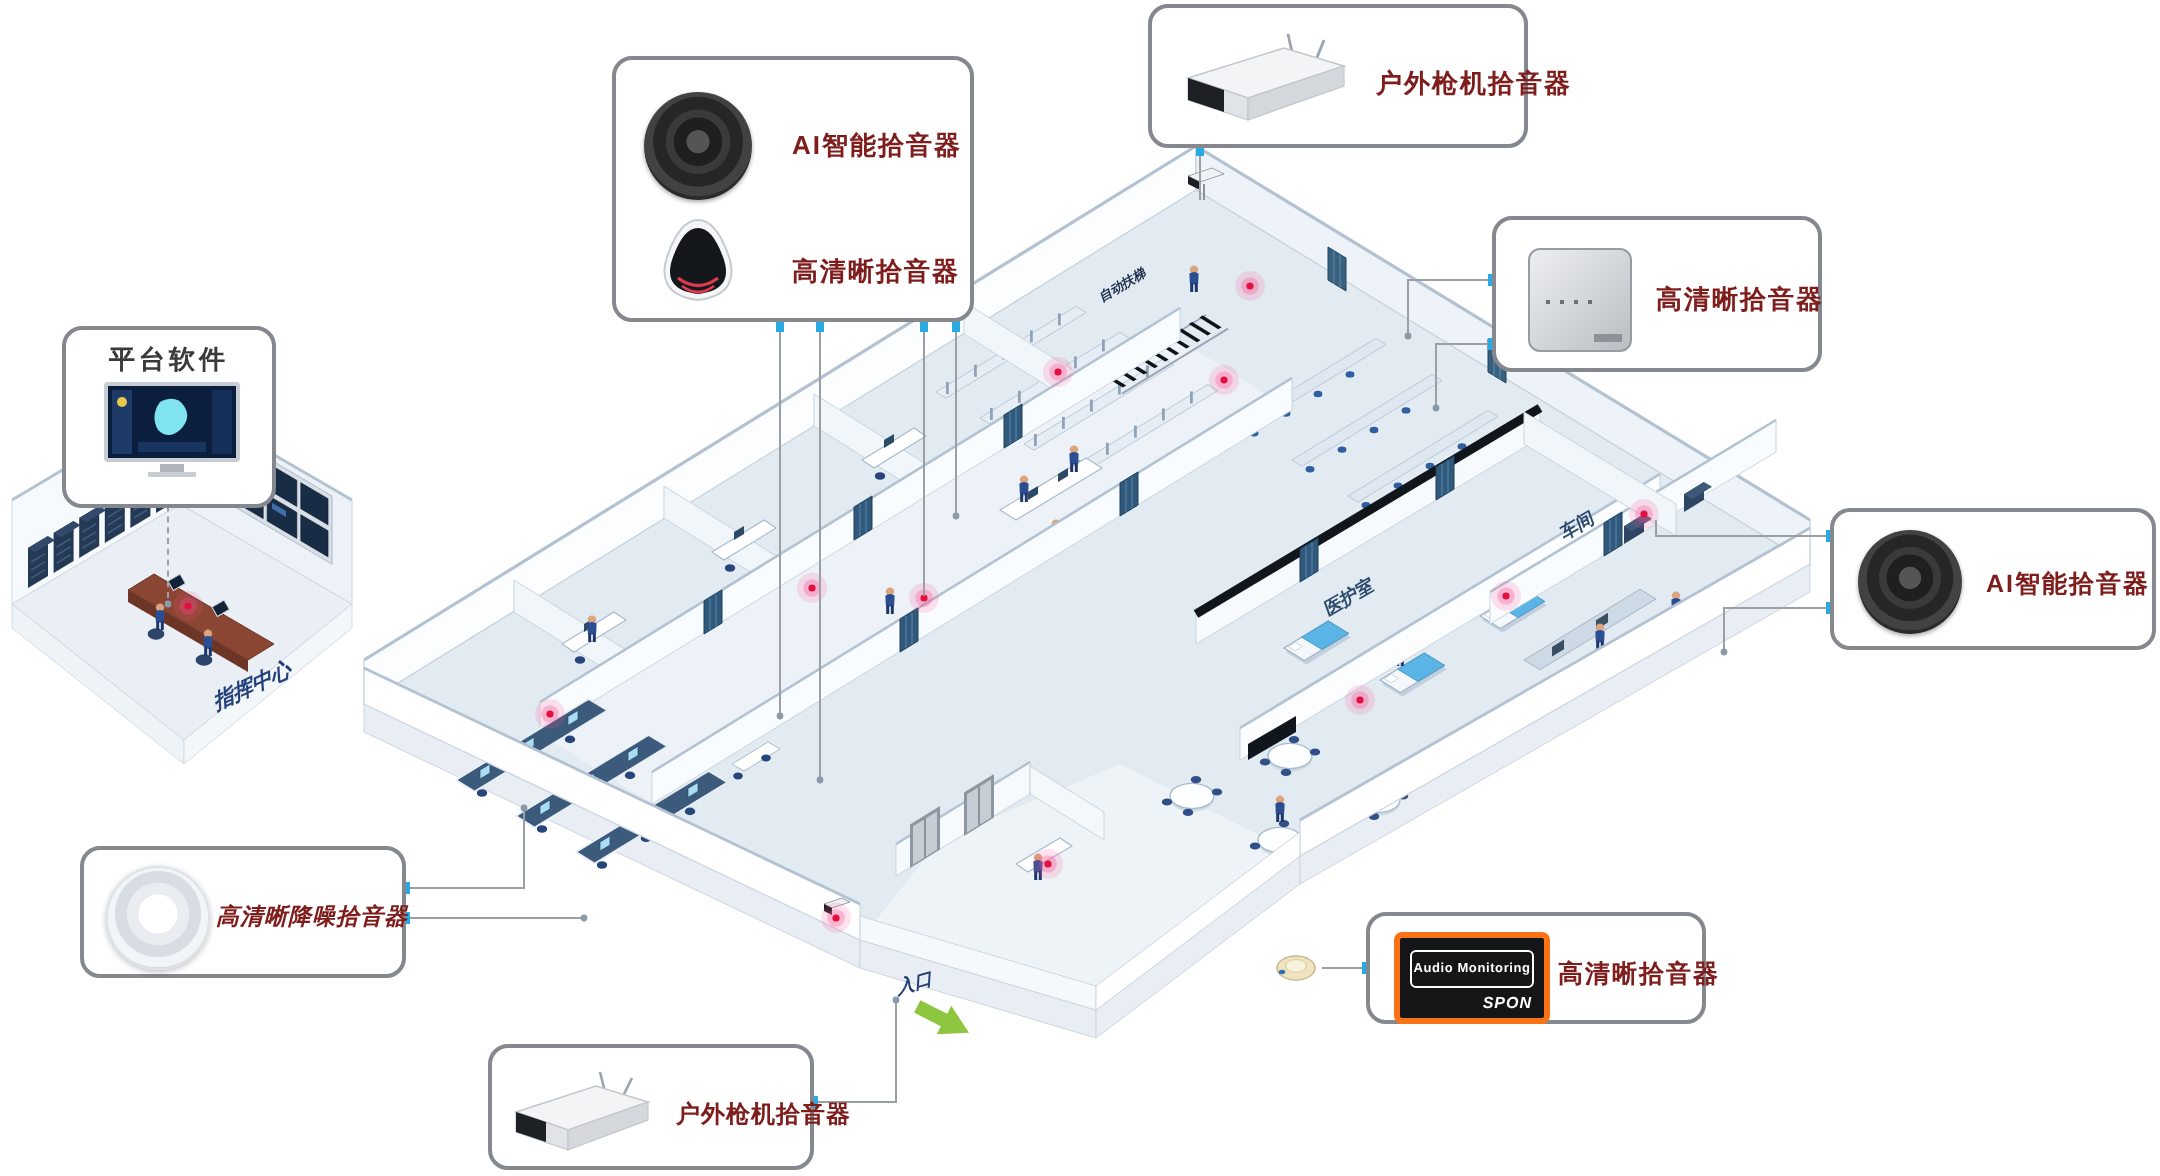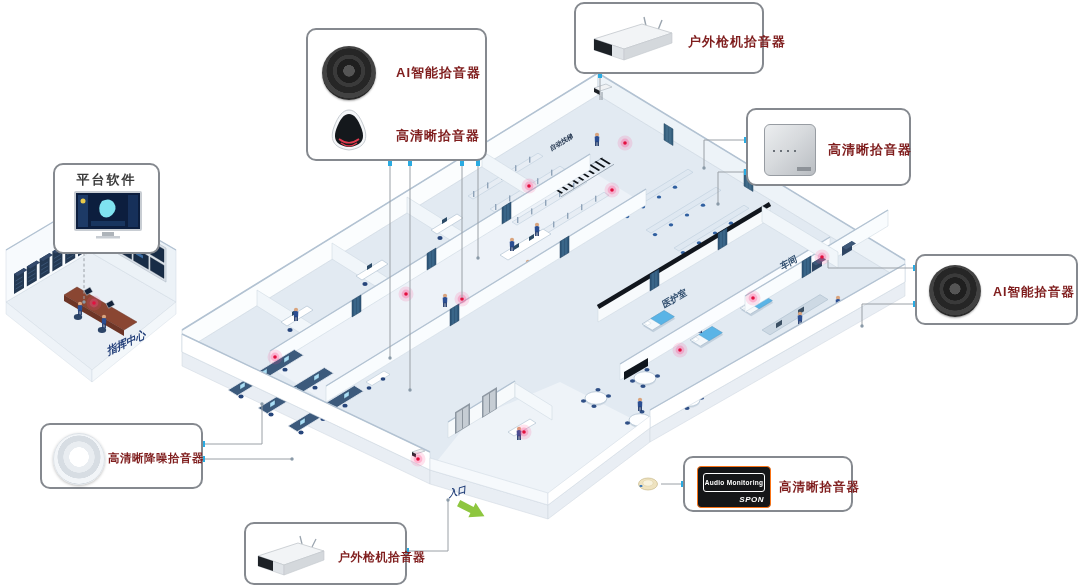--- a/index.html
+++ b/index.html
@@ -17,21 +17,21 @@
   .wdisc{position:absolute;border-radius:50%;
     background:radial-gradient(circle at 50% 46%,#ffffff 0 26%,#e9edf1 27% 42%,#d7dde3 43% 58%,#f2f5f8 59% 72%,#cdd4db 73% 84%,#eef1f4 85% 100%);
     box-shadow:0 1px 3px rgba(0,0,0,.25);border:1px solid #dde2e7;}
   
   .panel{position:absolute;border-radius:6px;border:1px solid #979ca2;
     background:linear-gradient(135deg,#eceef0 0%,#d7dadd 45%,#b9bdc2 100%);}
   .panel .dots{position:absolute;left:8px;top:50%;width:26px;height:2px;
     background:repeating-linear-gradient(90deg,#6a7077 0 2px,transparent 2px 7px);}
   .panel .tag{position:absolute;right:4px;bottom:4px;width:14px;height:4px;background:#8d9298;}
   
-  .blackbox{position:absolute;background:#151618;border:1px solid #f97316;border-radius:4px;}
+  .blackbox{position:absolute;background:#151618;border:3px solid #f97316;border-radius:4px;}
   .blackbox .frame{position:absolute;left:5px;top:6px;right:5px;height:17px;border:1px solid #fff;
     border-radius:3px;color:#fff;font-size:6.5px;font-weight:bold;display:flex;align-items:center;
     justify-content:center;letter-spacing:.3px;}
   .blackbox .brand{position:absolute;right:6px;bottom:3px;color:#fff;font-style:italic;
     font-weight:bold;font-size:8px;letter-spacing:.5px;}
   .ptitle{position:absolute;width:100%;text-align:center;font-weight:bold;color:#3a3a3a;
     font-size:13px;letter-spacing:2px;}
 </style>
 </head>
 <body>
@@ -471,38 +471,38 @@
       <div class="tag"></div>
   </div>
   <span class="clabel" style="left:80px;top:31px;">高清晰拾音器</span>
 </div>
 
 <div class="callout" style="left:915px;top:254px;width:163px;height:71px;">
   <div class="disc" style="left:12px;top:9px;width:52px;height:52px;"></div>
   <span class="clabel" style="left:76px;top:28px;font-size:12.5px;">AI智能拾音器</span>
 </div>
 
-<div class="callout" style="left:31px;top:163px;width:107px;height:91px;margin-left:22px;">
+<div class="callout" style="left:31px;top:163px;width:107px;height:91px;">
   <div class="ptitle" style="top:6px;">平台软件</div>
   <svg style="position:absolute;left:17px;top:24px;" width="72" height="50">
     <rect x="2" y="2" width="68" height="40" rx="2" fill="#c8cdd3"></rect>
     <rect x="4" y="4" width="64" height="36" fill="#0c1e3e"></rect>
     <rect x="6" y="6" width="10" height="32" fill="#1d3a66"></rect>
     <rect x="56" y="6" width="10" height="32" fill="#16305a"></rect>
     <circle cx="11" cy="12" r="2.5" fill="#e8c94a"></circle>
     <path d="M30,12 q8,-4 12,2 q4,6 -2,12 q-6,5 -11,0 q-4,-7 1,-14 z" fill="#7fe3f0"></path>
     <rect x="19" y="32" width="34" height="5" fill="#18355f"></rect>
     <rect x="30" y="43" width="12" height="4" fill="#aeb4ba"></rect>
     <rect x="24" y="47" width="24" height="2.5" fill="#c8cdd3"></rect>
   </svg>
 </div>
 
 <div class="callout" style="left:40px;top:423px;width:163px;height:66px;">
   <div class="wdisc" style="left:11px;top:8px;width:50px;height:50px;"></div>
-  <span class="clabel" style="left:66px;top:26px;font-size:11.5px;letter-spacing:.5px;">高清晰降噪拾音器</span>
+  <span class="clabel" style="left:66px;top:26px;font-size:11.5px;letter-spacing:.5px;font-style:italic;">高清晰降噪拾音器</span>
 </div>
 
 <div class="callout" style="left:244px;top:522px;width:163px;height:63px;">
   <svg style="position:absolute;left:4px;top:6px;" width="86" height="52">
     <line x1="52" y1="14" x2="50" y2="6" stroke="#9aa4ae" stroke-width="1.3"></line>
     <line x1="62" y1="17" x2="66" y2="9" stroke="#9aa4ae" stroke-width="1.3"></line>
     <polygon points="8,26 48,13 74,21 34,35" fill="#f2f4f6" stroke="#c2c7cc" stroke-width="0.8"></polygon>
     <polygon points="8,26 34,35 34,45 8,36" fill="#e0e4e8" stroke="#c2c7cc" stroke-width="0.6"></polygon>
     <polygon points="34,35 74,21 74,30 34,45" fill="#d4d8dc" stroke="#c2c7cc" stroke-width="0.6"></polygon>
     <polygon points="8,26 23,31 23,41 8,36" fill="#1d2126"></polygon>

